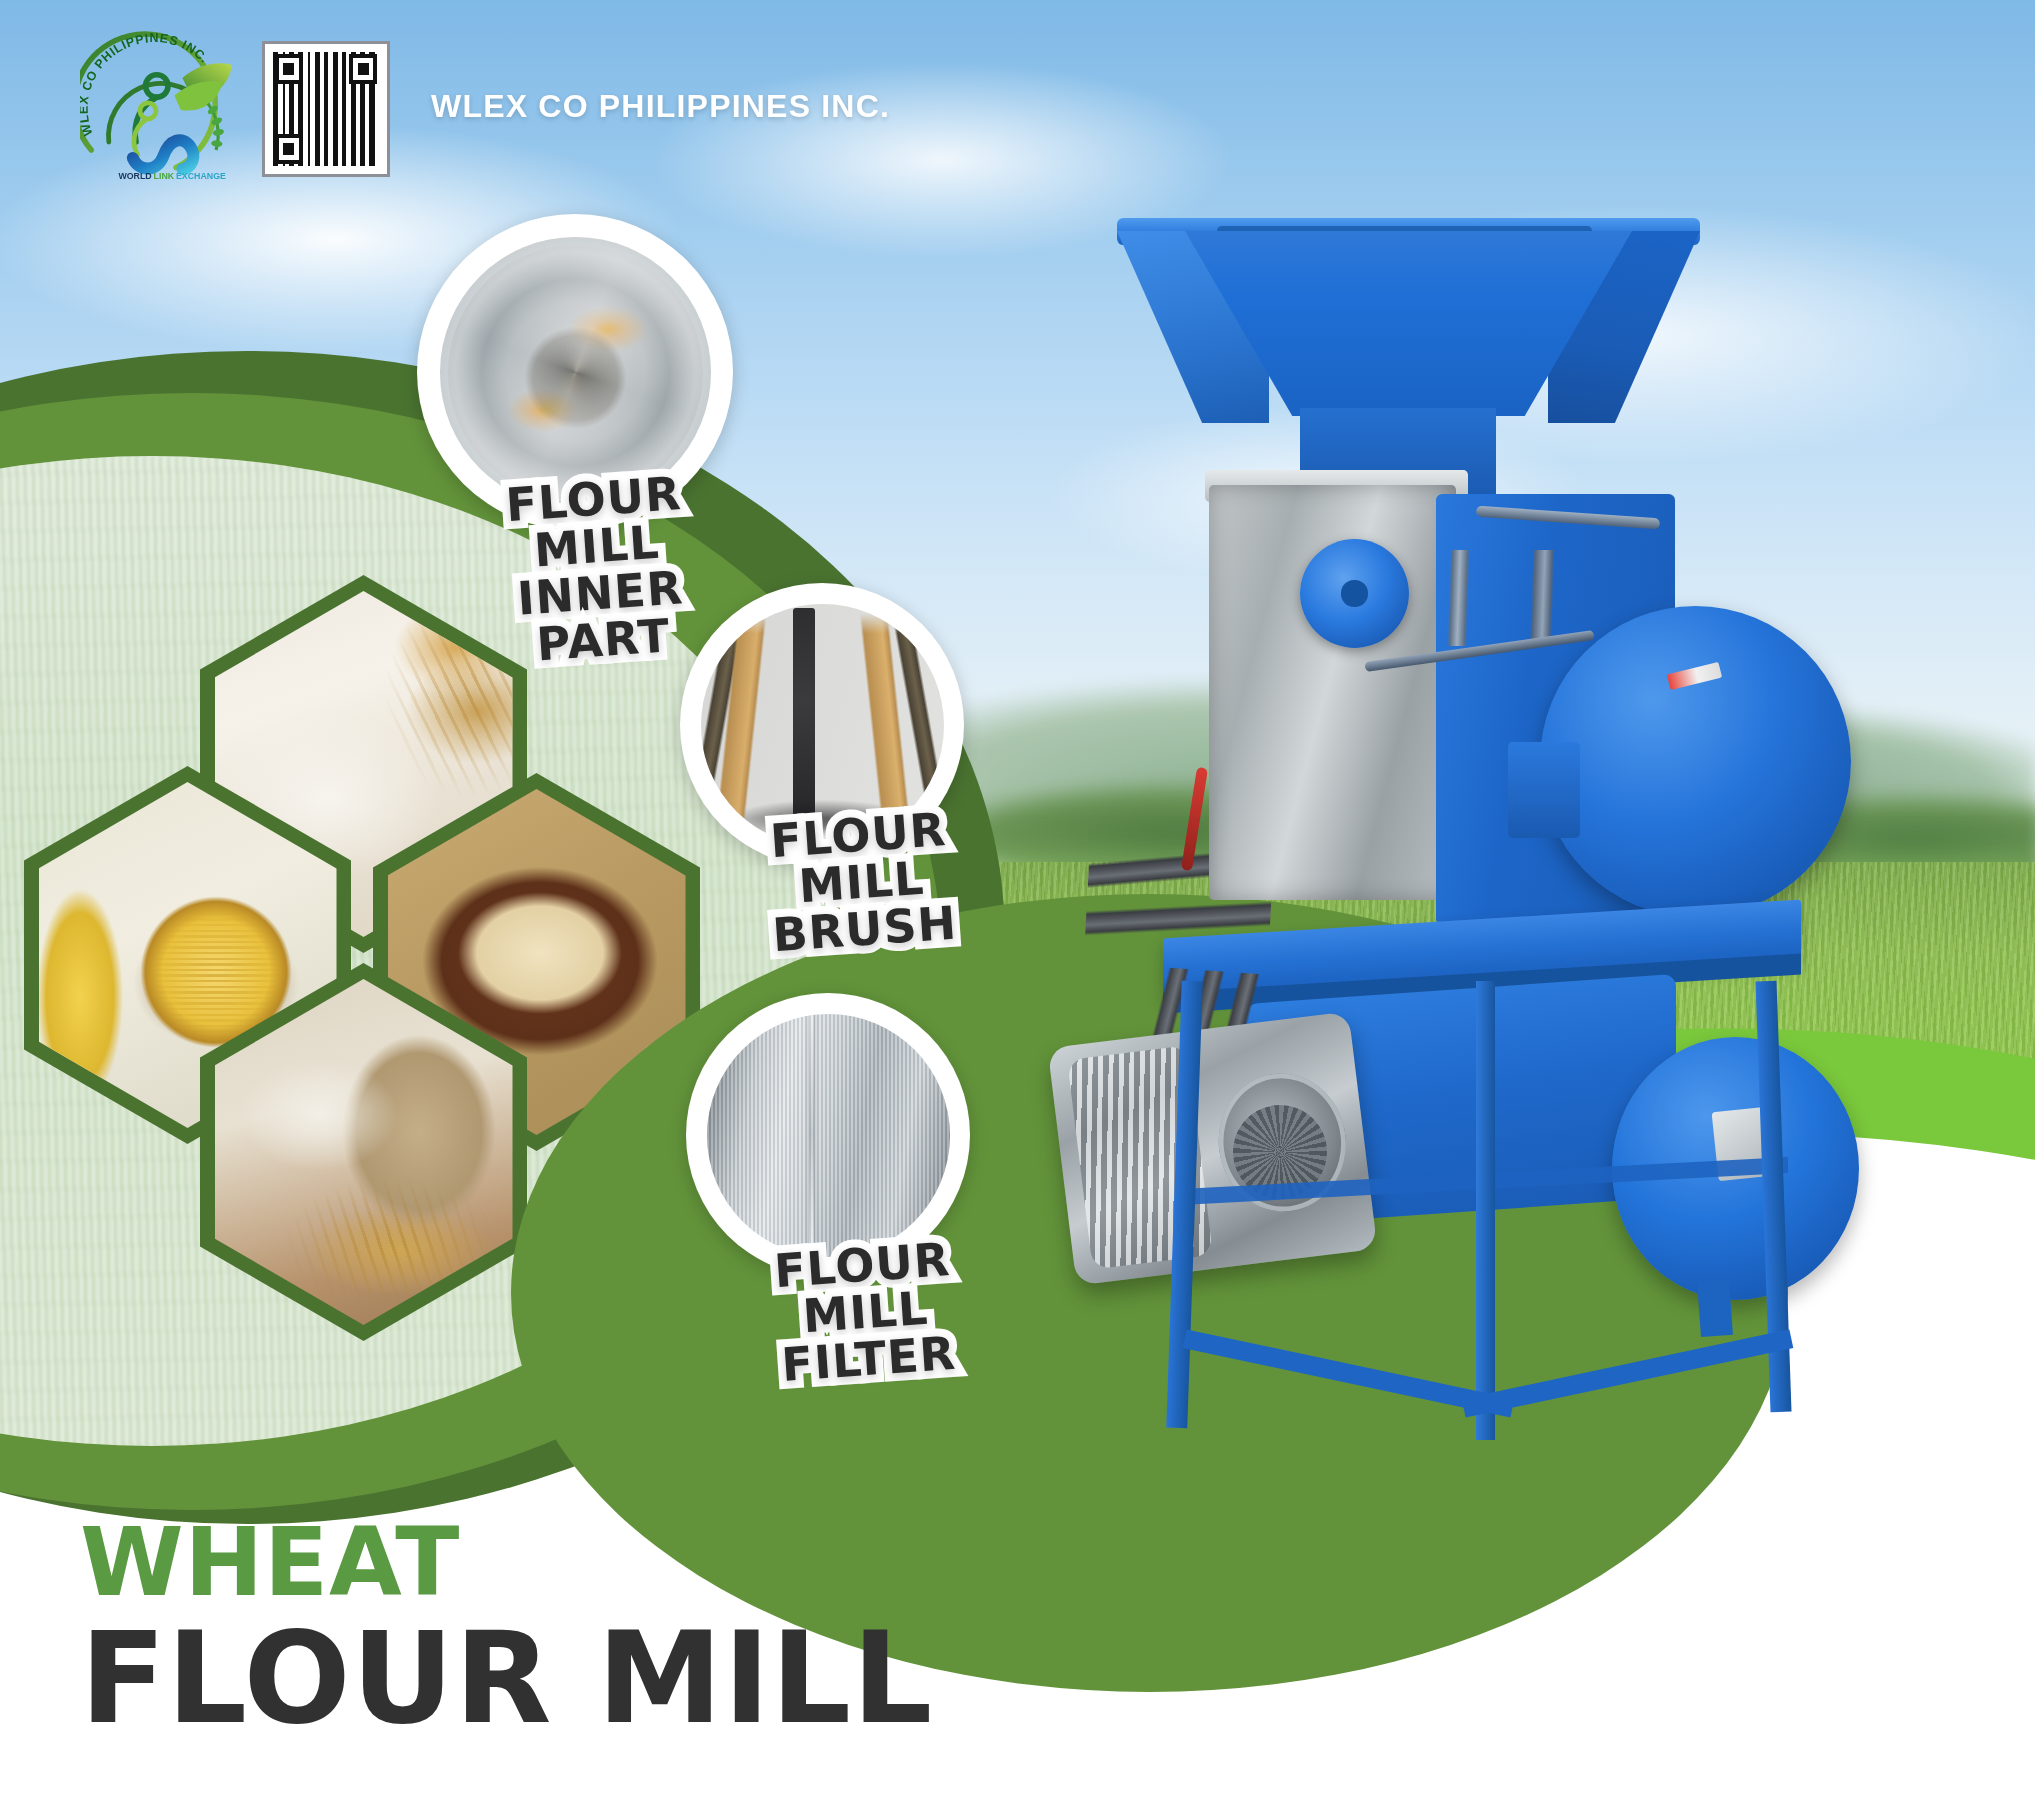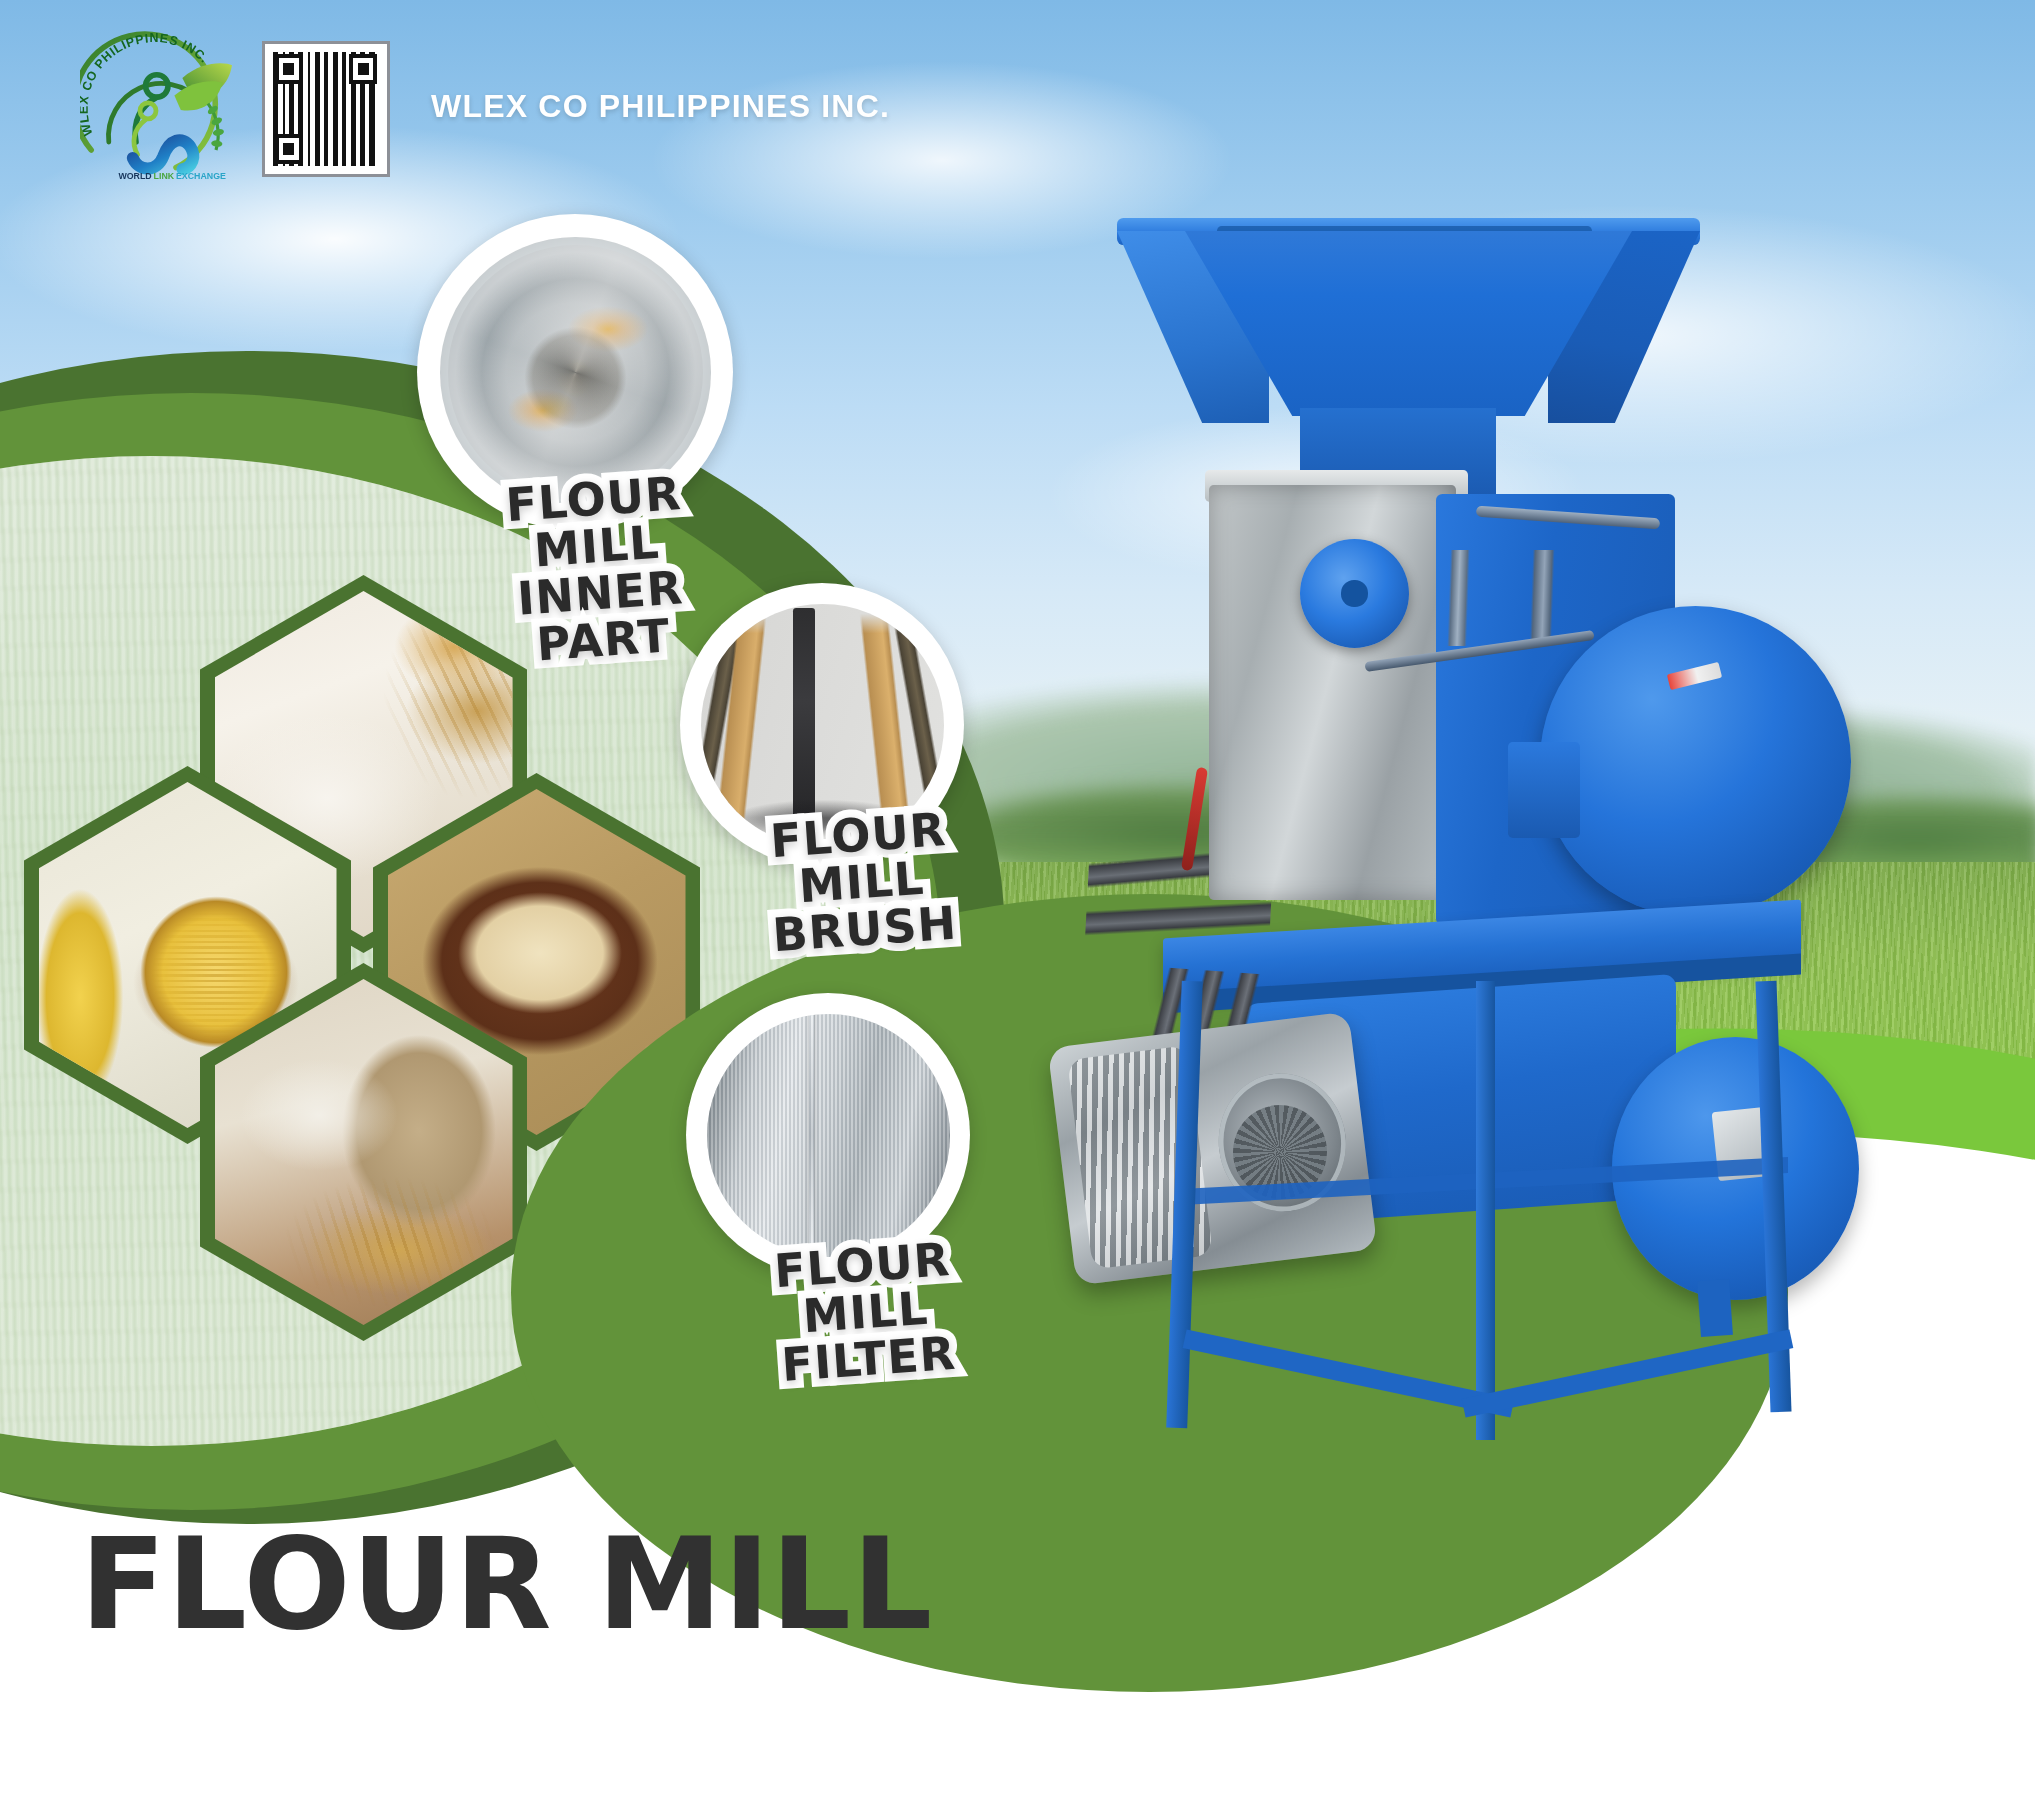--- a/index.html
+++ b/index.html
@@ -706,17 +706,18 @@
     <div class="qr-grid">
       <div class="fp fp-tl"></div>
       <div class="fp fp-tr"></div>
       <div class="fp fp-bl"></div>
     </div>
   </div>
 
   <div class="brand">WLEX CO PHILIPPINES INC.</div>
 
   <div class="title-wrap">
+    <div class="title-top">WHEAT</div>
     <div class="title-bottom">FLOUR MILL</div>
   </div>
 
 </div>
 
 
 </body></html>

